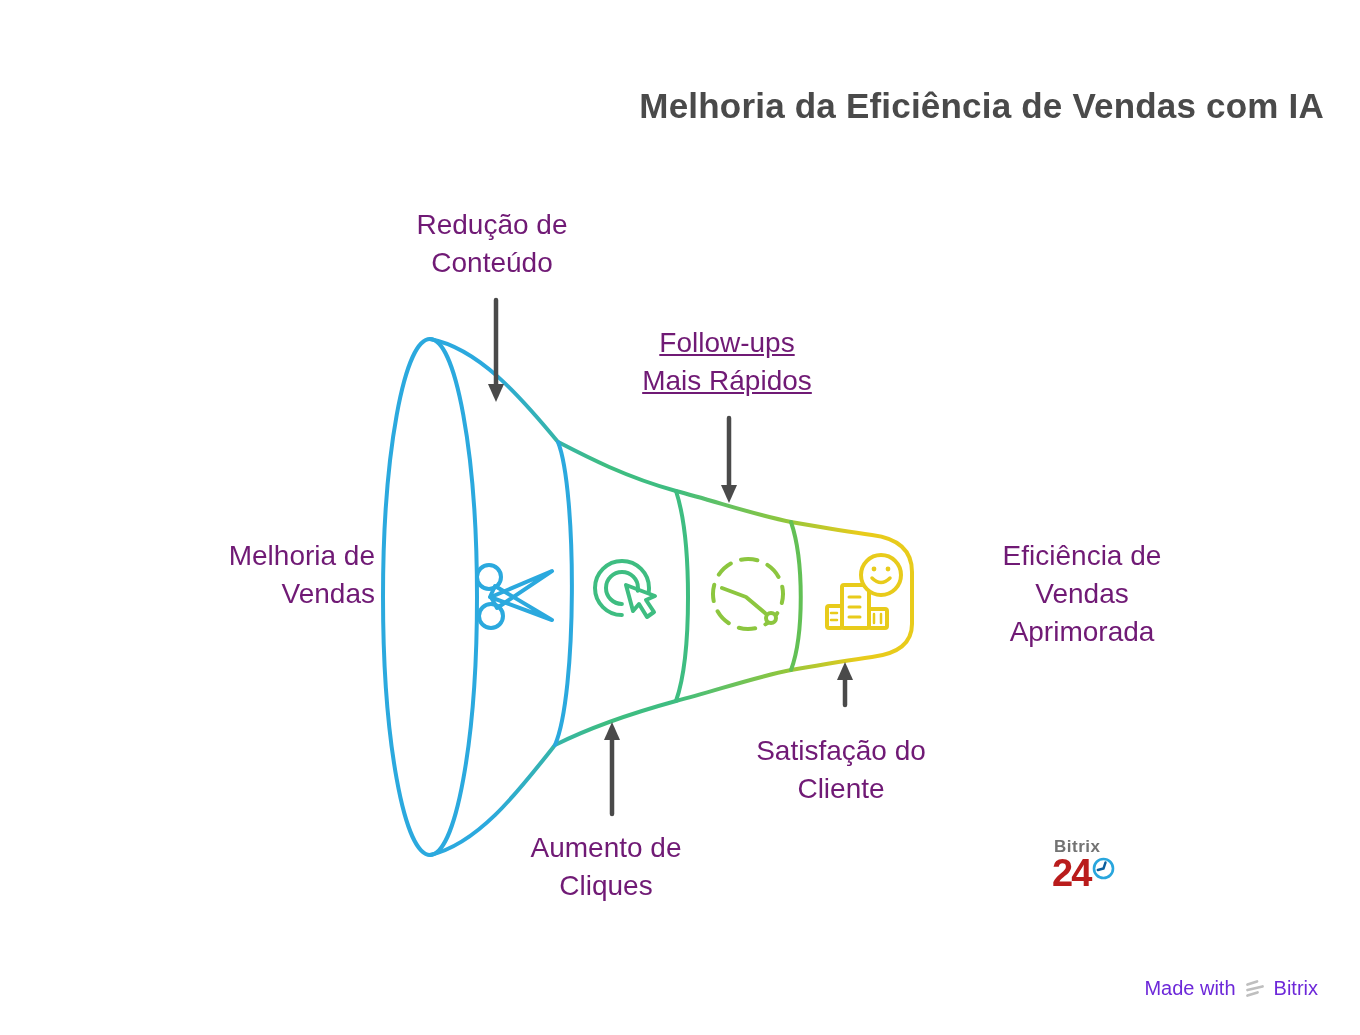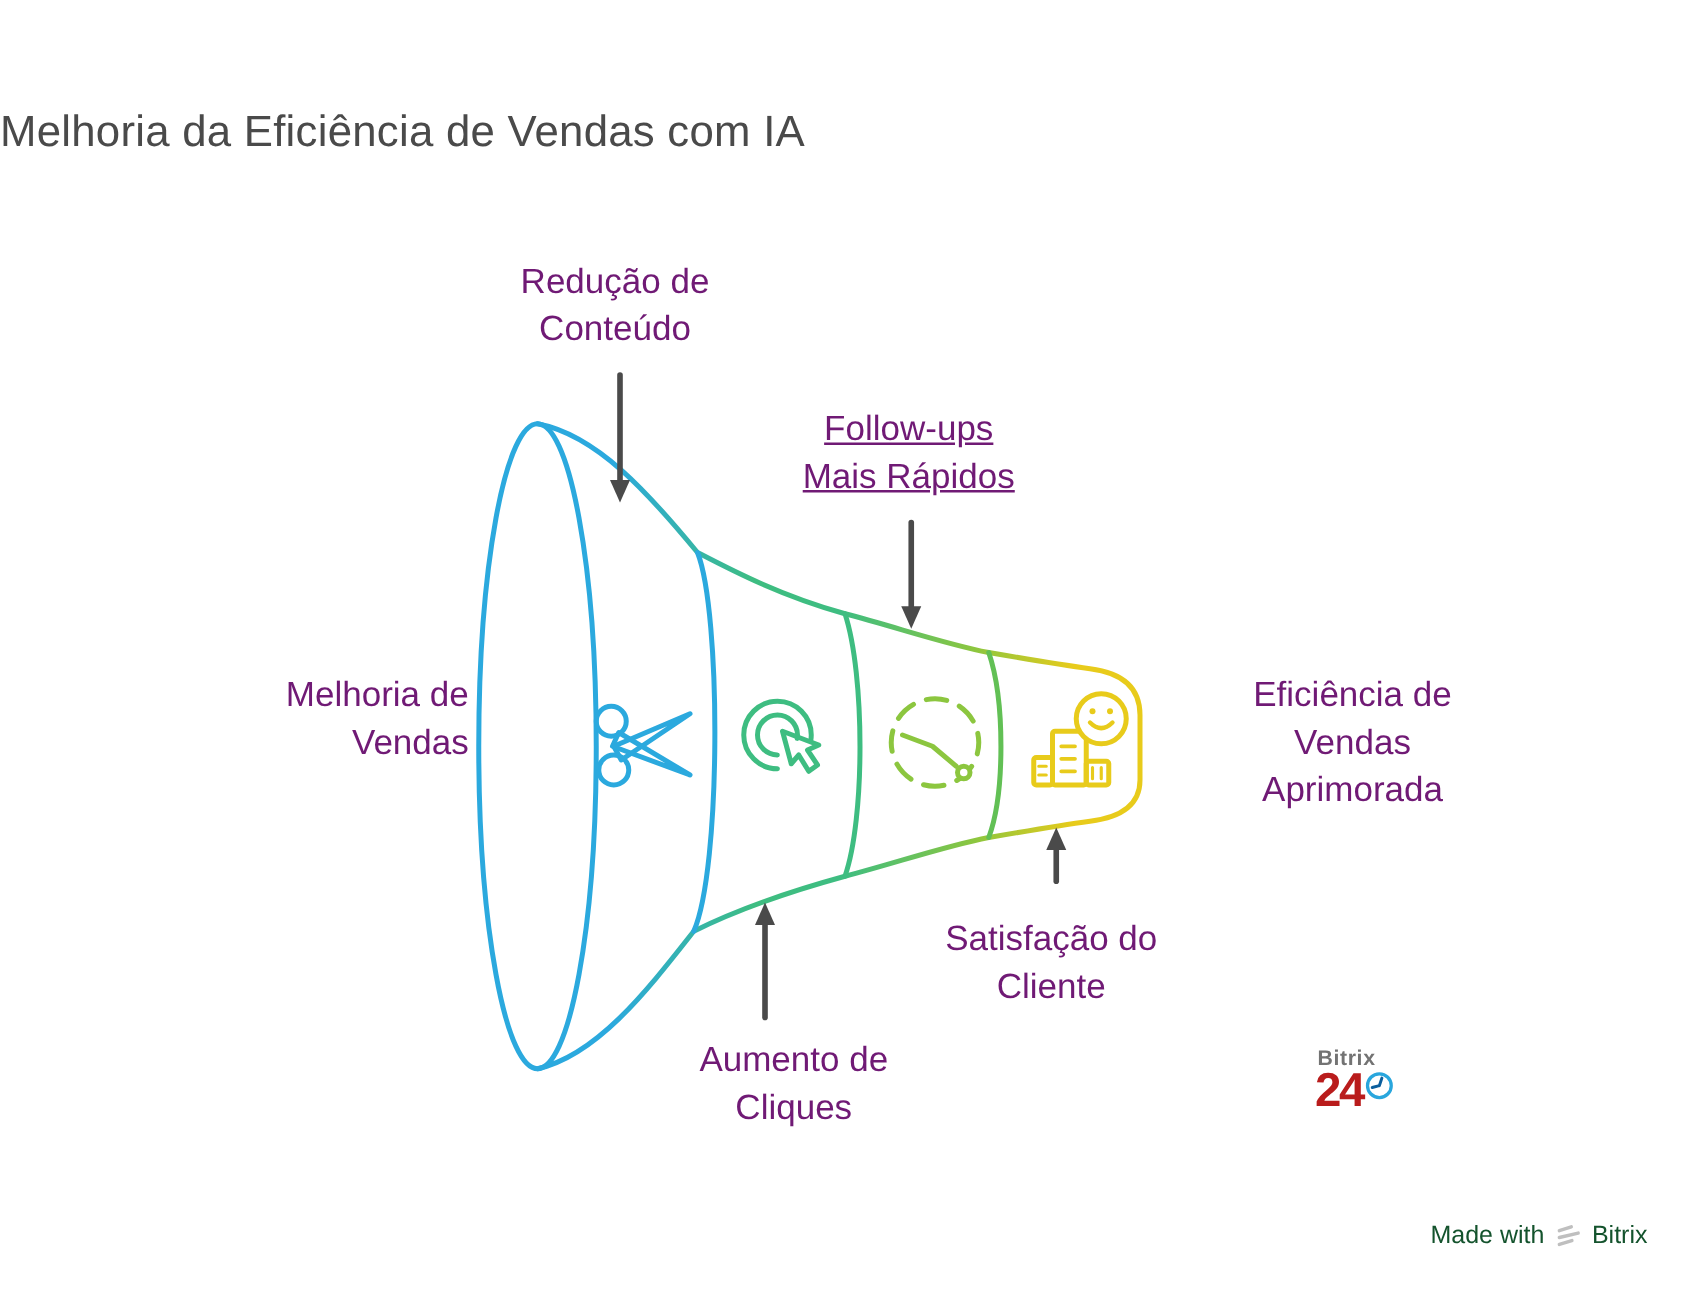--- a/index.html
+++ b/index.html
@@ -1,38 +1,38 @@
 <!DOCTYPE html>
 <html><head>
 <meta charset="utf-8">
 <style>
   html,body{margin:0;padding:0;background:#ffffff;}
   .canvas{
     position:relative;width:1360px;height:1035px;background:#ffffff;overflow:hidden;
     font-family:"Liberation Sans", sans-serif;
   }
   .title{
-    position:absolute;left:0;top:86px;width:1324px;text-align:left;
-    font-size:35px;font-weight:normal;color:#4A4A4A;letter-spacing:.2px;
+    position:absolute;left:0;top:86px;width:1324px;text-align:right;
+    font-size:35px;font-weight:bold;color:#4A4A4A;letter-spacing:.2px;
   }
   .lbl{
     position:absolute;font-size:28px;line-height:38px;color:#701a75;text-align:center;
   }
   .lbl div{white-space:nowrap;}
   .lbl-left{text-align:right;}
   .lbl-right{text-align:left;}
   .diagram-svg{position:absolute;left:0;top:0;}
   .bitrix{position:absolute;left:1052px;top:837px;width:110px;}
   .bitrix .b1{font-size:17px;font-weight:bold;color:#737373;letter-spacing:.5px;padding-left:2px;}
   .bitrix .row2{display:flex;align-items:flex-start;margin-top:-3px;}
   .bitrix .b2{font-size:38px;font-weight:bold;color:#b91c1c;letter-spacing:-2px;line-height:38px;}
   .bitrix svg{margin:3px 0 0 2px;}
   .footer{
     position:absolute;top:977px;right:42px;display:flex;align-items:center;gap:8px;
-    font-size:20px;color:#14532d;text-align:right;
+    font-size:20px;color:#6d28d9;text-align:right;
   }
 </style>
 </head>
 <body>
 
 <div class="canvas">
 
   <div class="title">Melhoria da Eficiência de Vendas com IA</div>
 
   <svg class="diagram-svg" width="1360" height="1035" viewBox="0 0 1360 1035">
@@ -118,21 +118,21 @@
   <div class="lbl" style="left:342px;top:206px;width:300px;">
     <div>Redução de</div>
     <div>Conteúdo</div>
   </div>
 
   <div class="lbl" style="left:577px;top:324px;width:300px;text-decoration:underline;">
     <div>Follow-ups</div>
     <div>Mais Rápidos</div>
   </div>
 
-  <div class="lbl" style="left:485px;top:829px;width:300px;">
+  <div class="lbl" style="left:456px;top:829px;width:300px;">
     <div>Aumento de</div>
     <div>Cliques</div>
   </div>
 
   <div class="lbl" style="left:691px;top:732px;width:300px;">
     <div>Satisfação do</div>
     <div>Cliente</div>
   </div>
 
   <div class="lbl lbl-left" style="left:105px;top:537px;width:270px;">

